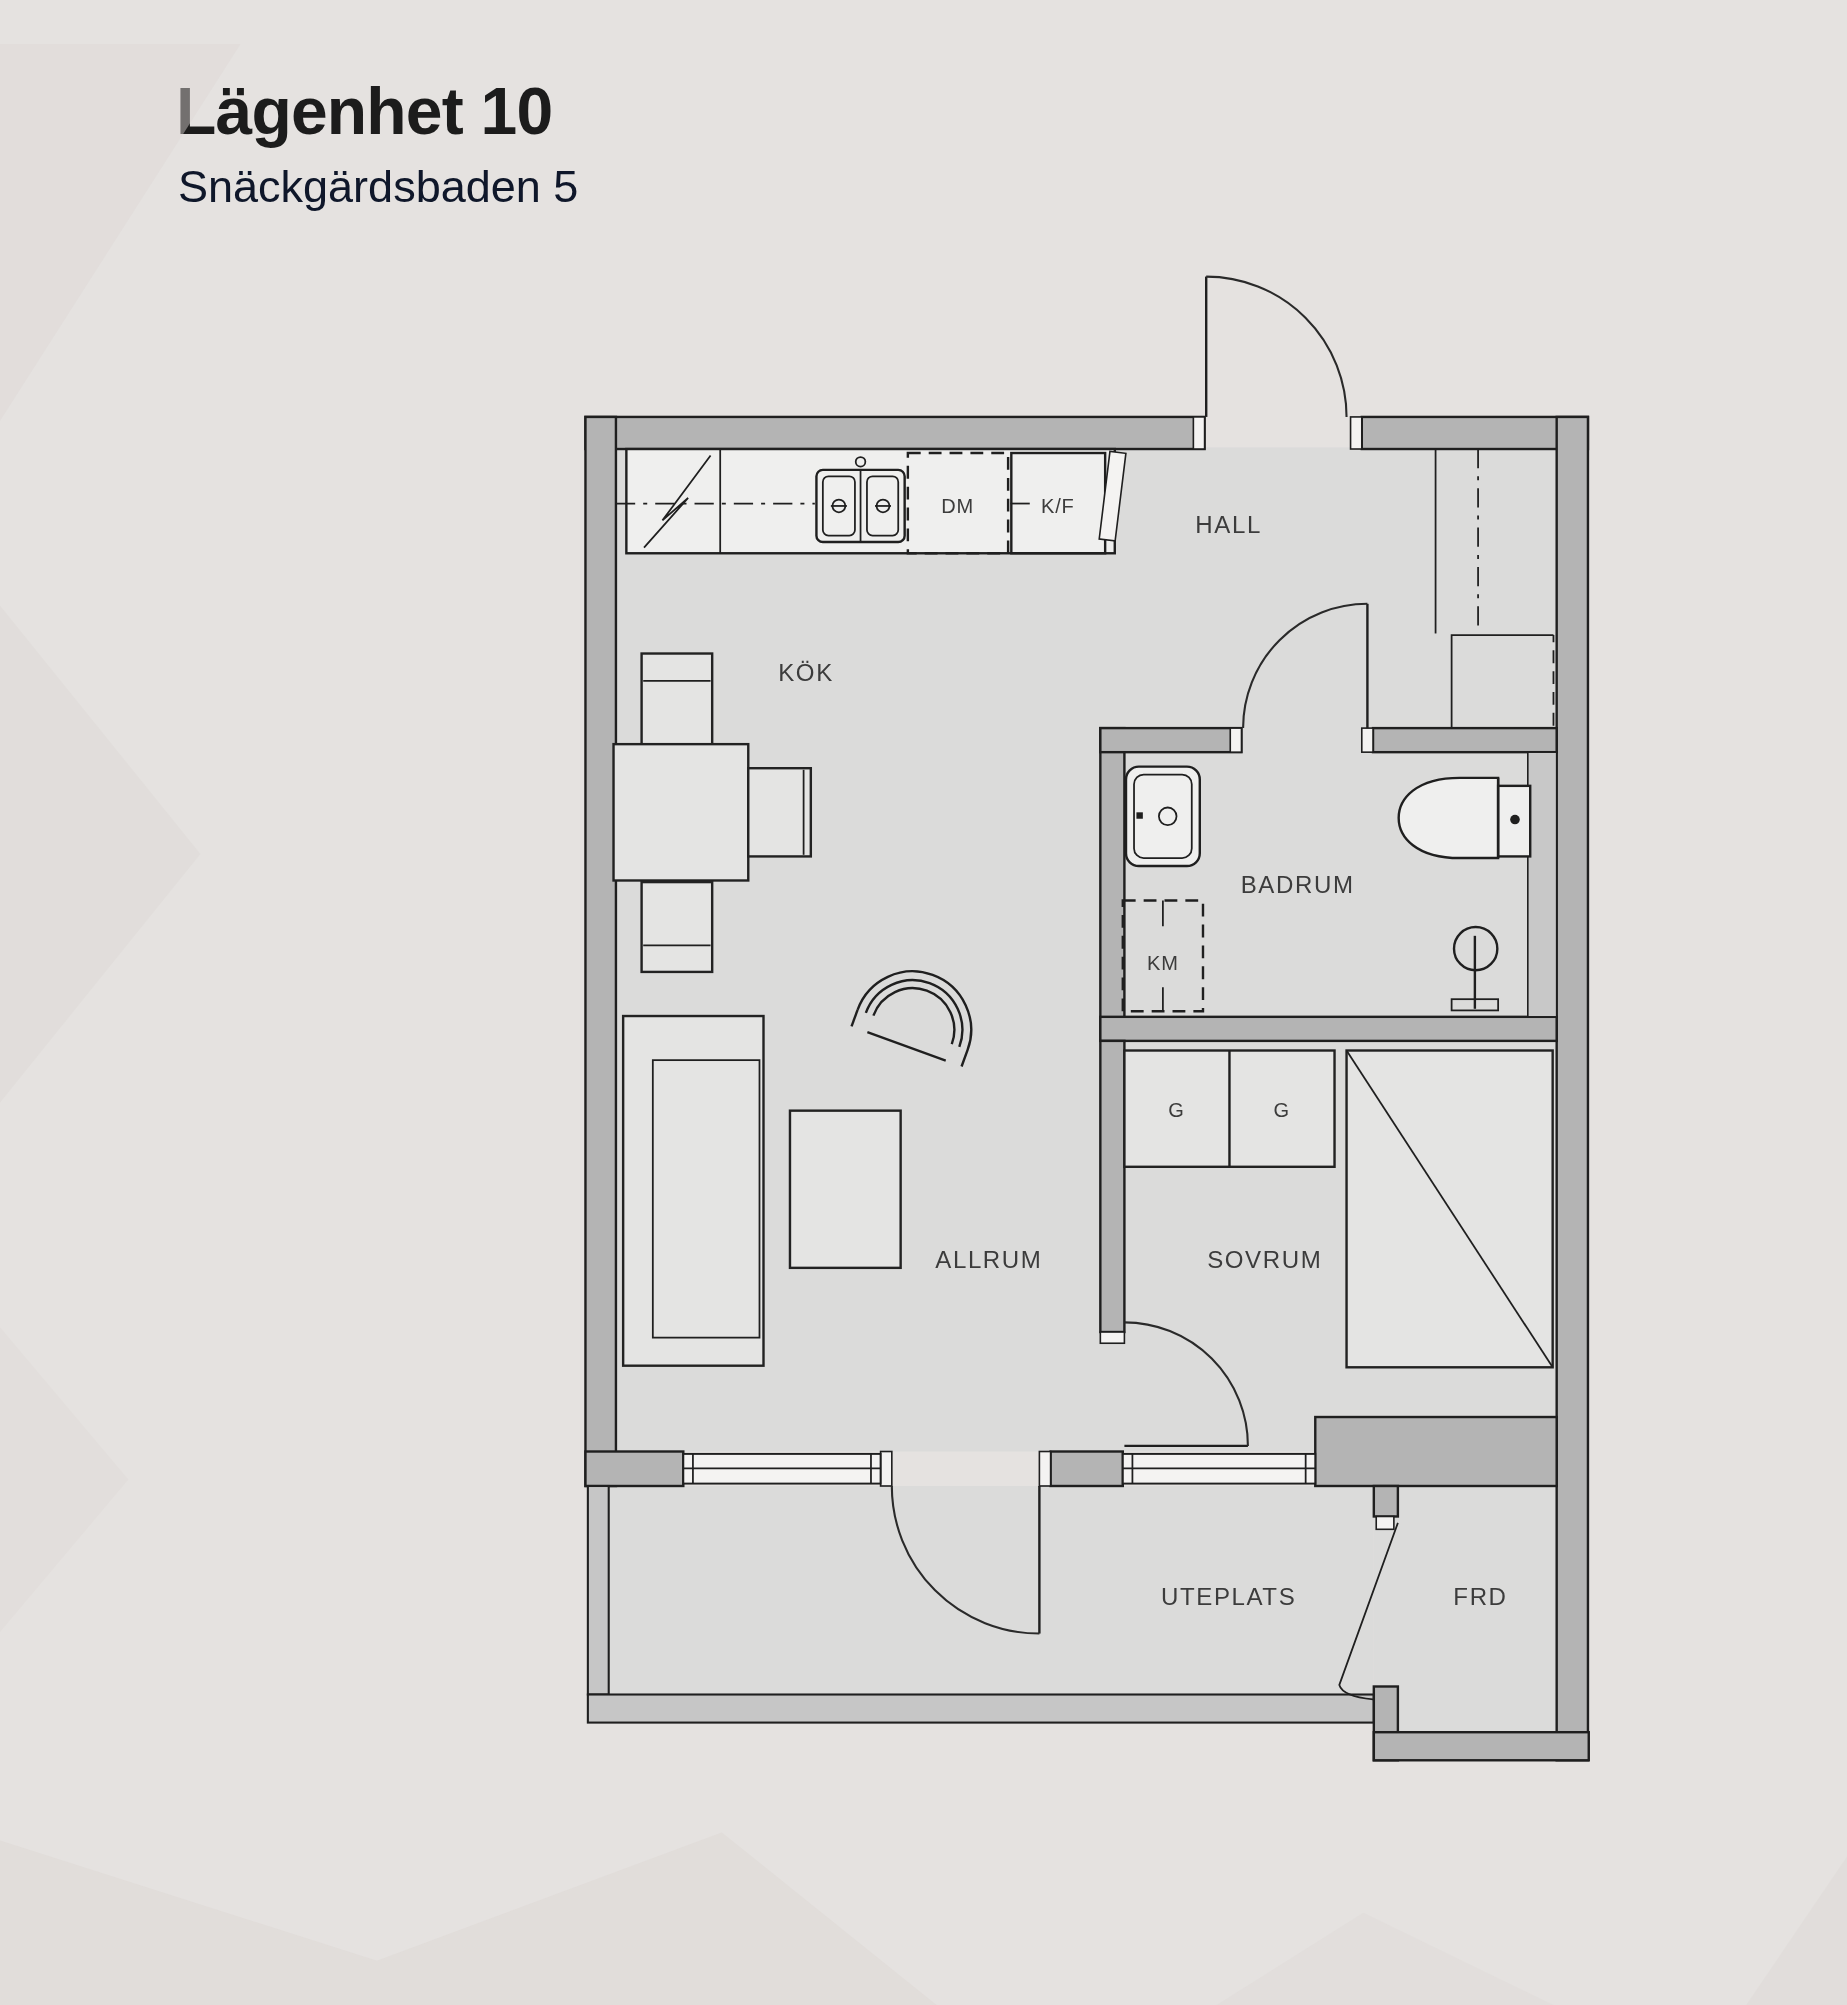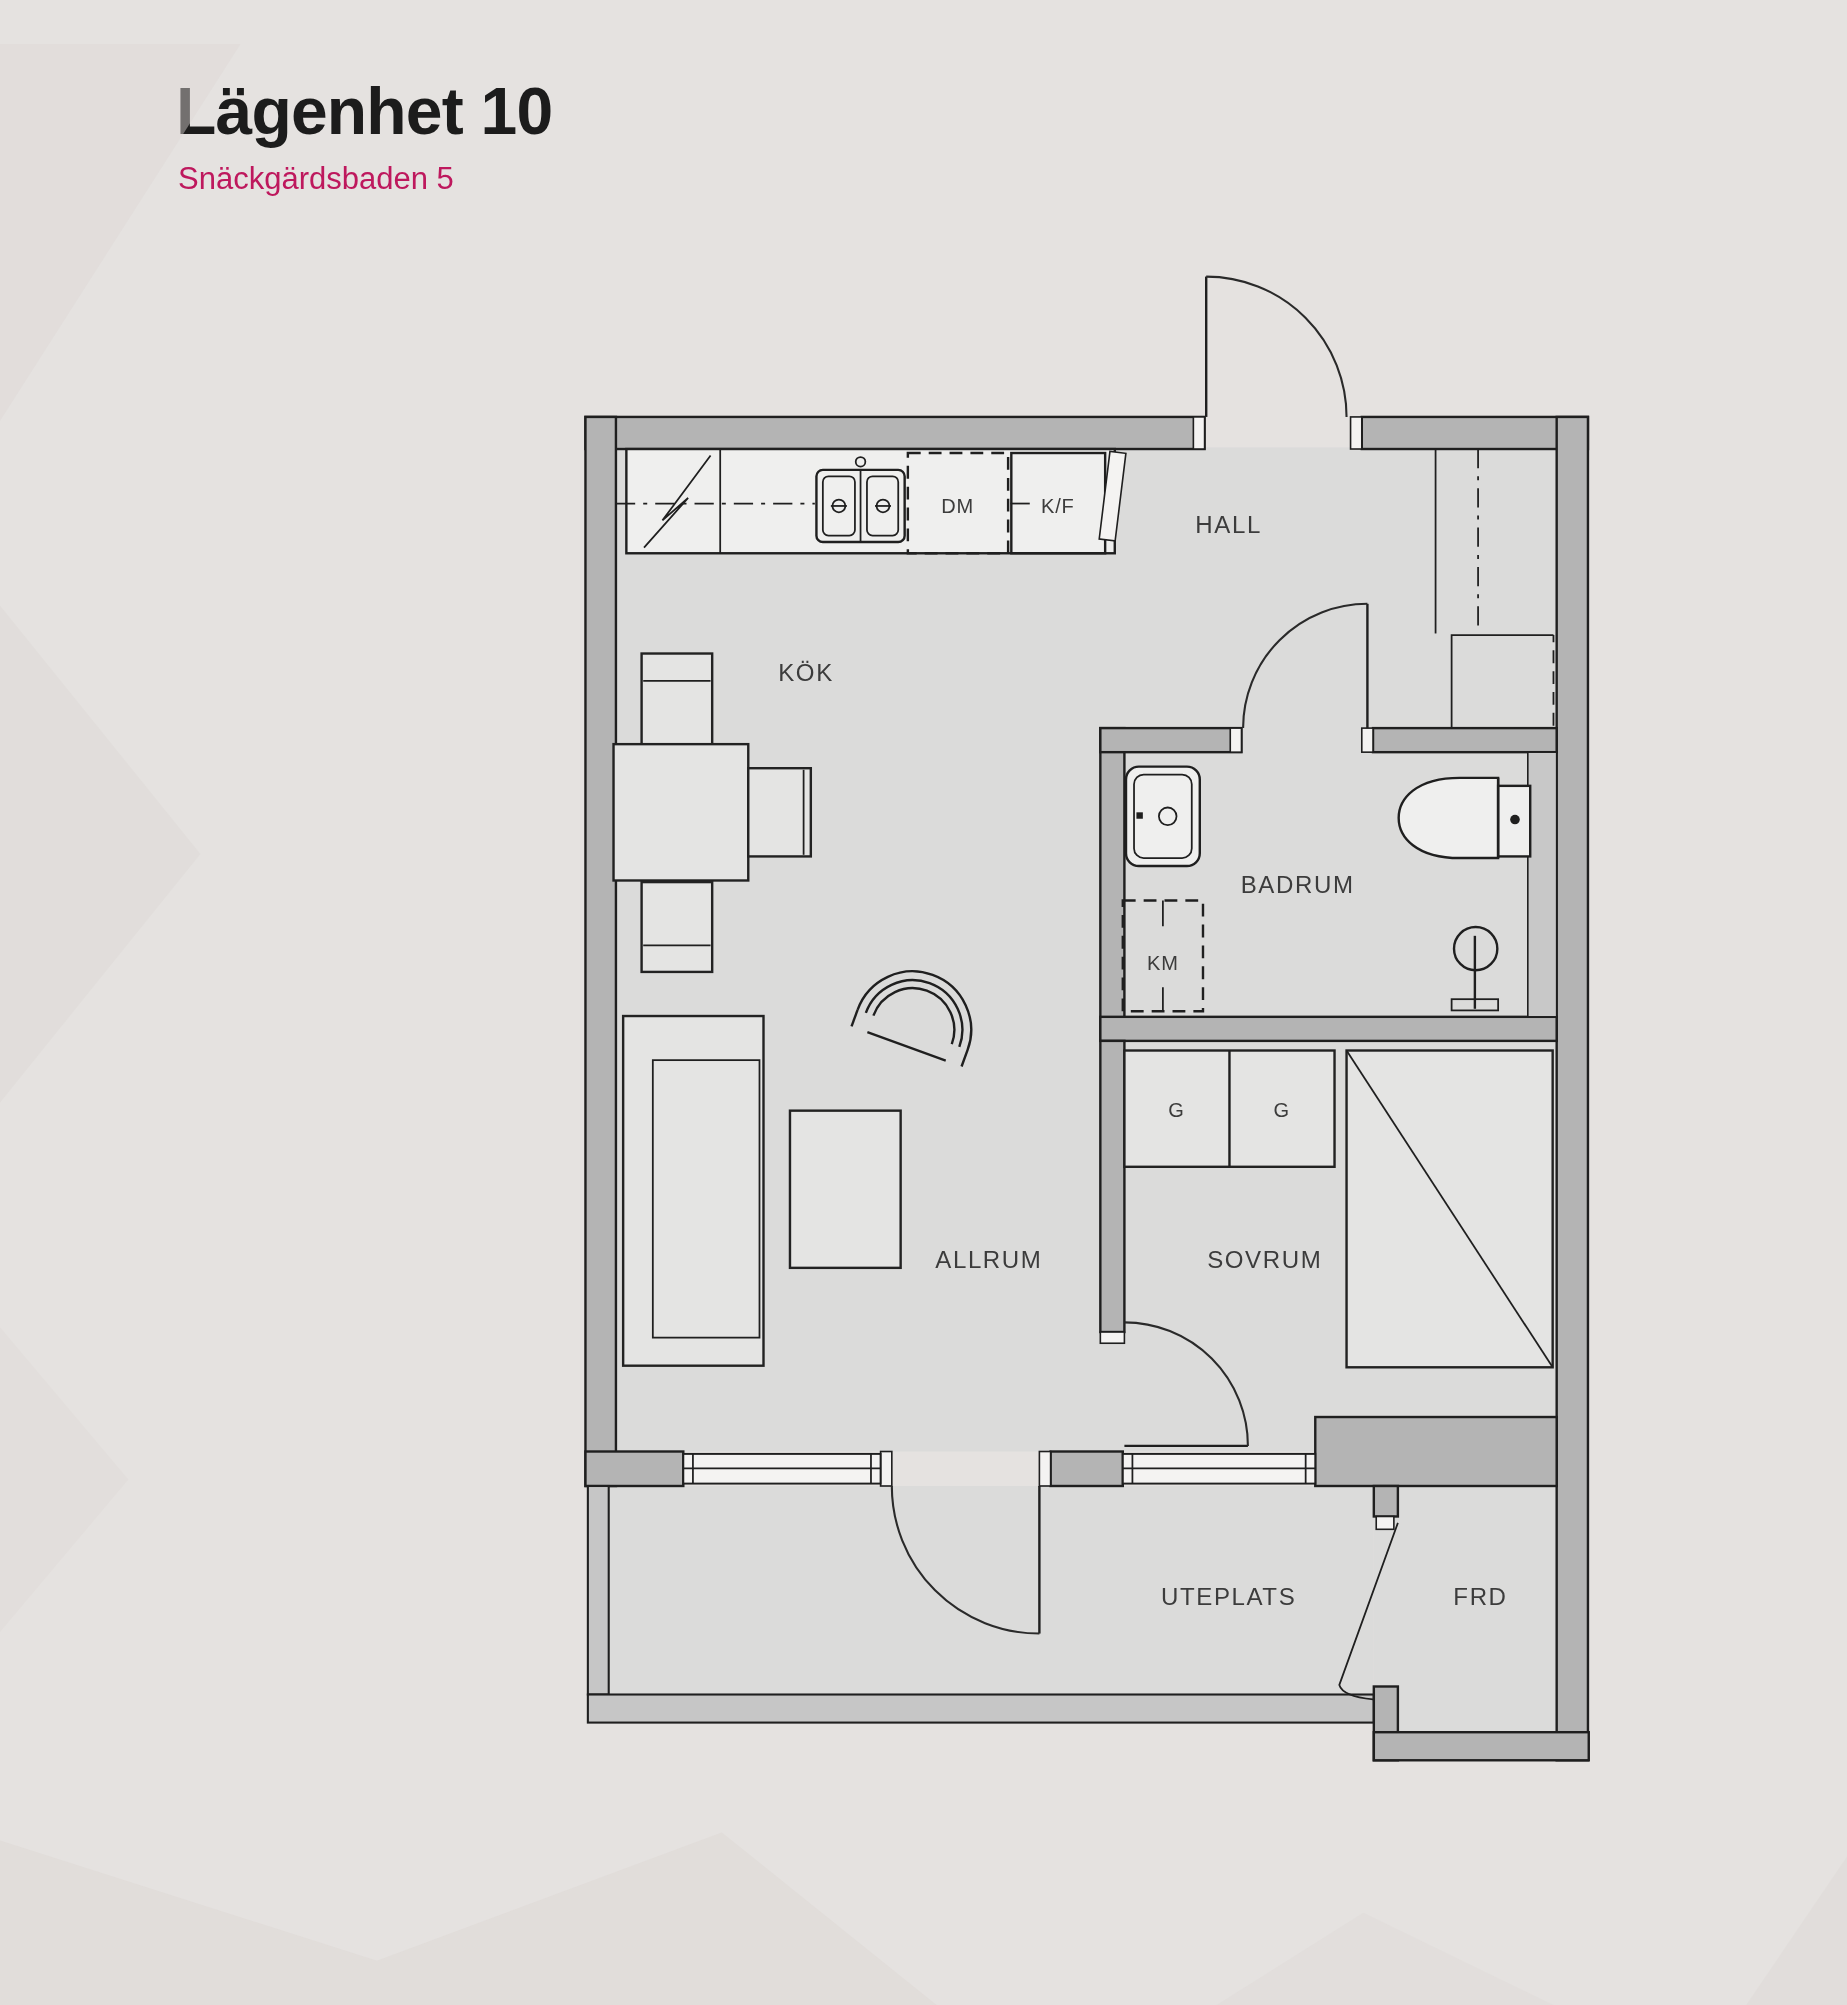--- a/index.html
+++ b/index.html
@@ -9,21 +9,21 @@
     font-family:"Liberation Sans", sans-serif;
     position:relative;overflow:hidden;
   }
   .stage{position:absolute;left:0;top:0;width:1847px;height:1902px;margin-top:44px;}
   .title{
     position:absolute;left:176px;top:29px;
     font-size:66px;font-weight:600;letter-spacing:-0.8px;color:#1c1c1c;
   }
   .subtitle{
     position:absolute;left:178px;top:117px;
-    font-size:31px;font-weight:400;color:#be185d;
+    font-size:45px;font-weight:400;color:#0f172a;
   }
   svg{position:absolute;left:0;top:0;}
   .wall  {fill:#b4b4b4;stroke:#1f1f1f;stroke-width:3;}
   .owall {fill:#c6c6c6;stroke:#1f1f1f;stroke-width:2.6;}
   .shaft {fill:#c8c8c8;stroke:#1f1f1f;stroke-width:2;}
   .floor {fill:#dbdbda;}
   .post  {fill:#f4f3f2;stroke:#1f1f1f;stroke-width:2;}
   .win   {fill:#f4f3f2;stroke:#1f1f1f;stroke-width:2.4;}
   .furn  {fill:#e4e4e3;stroke:#222;stroke-width:3;}
   .fix   {fill:#efefee;stroke:#1f1f1f;stroke-width:3;}

